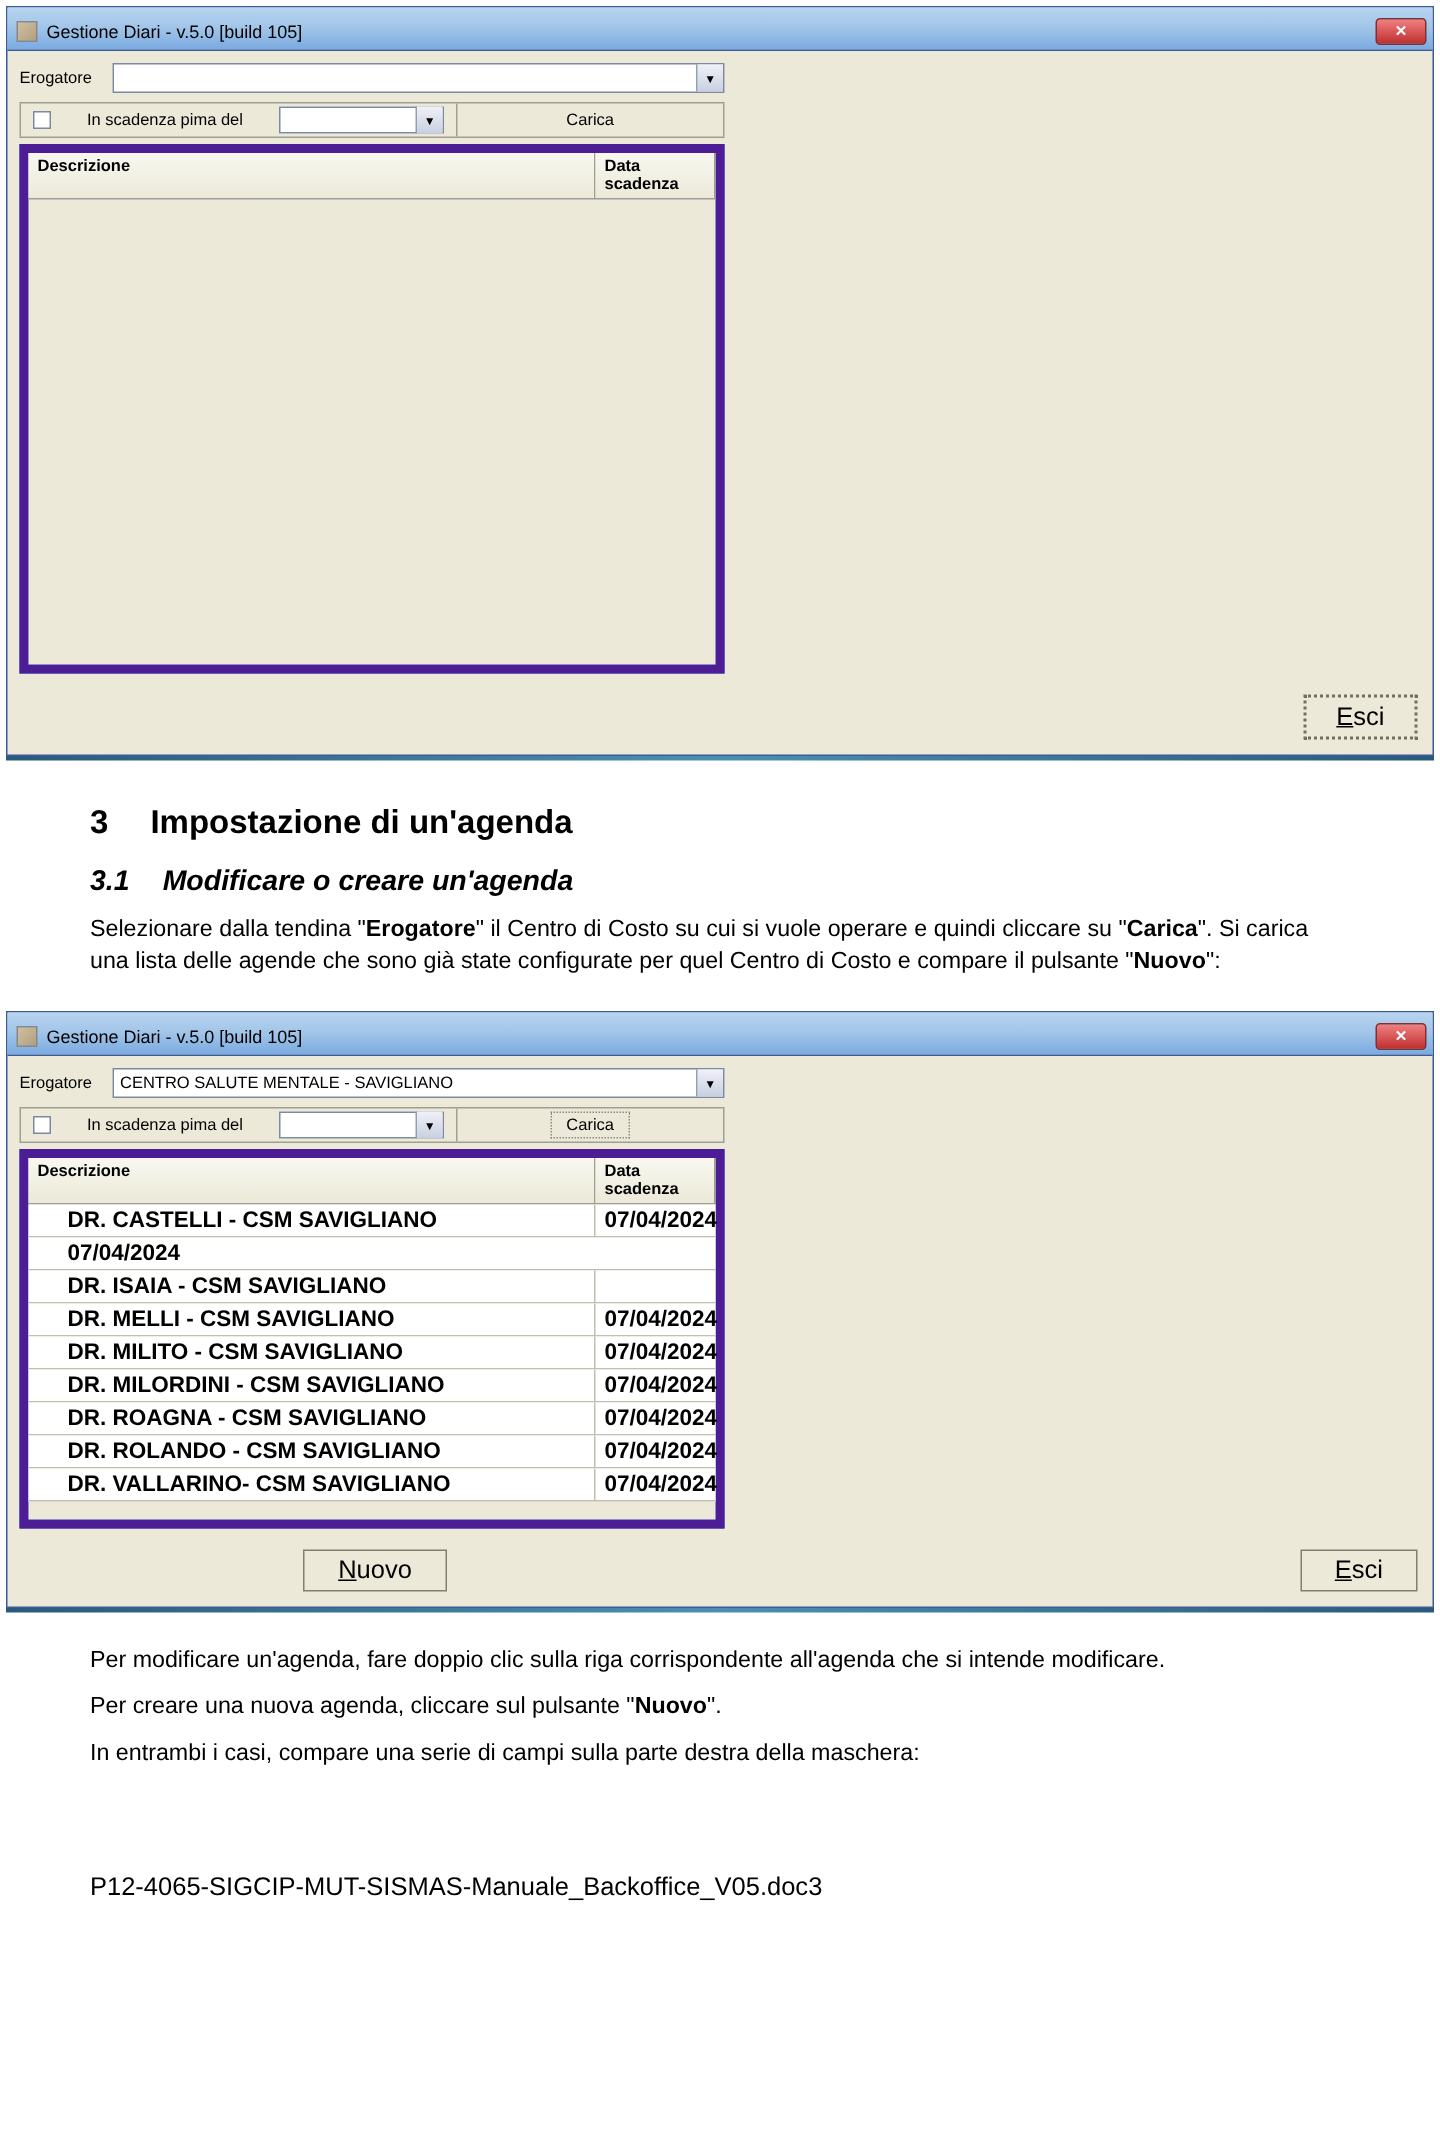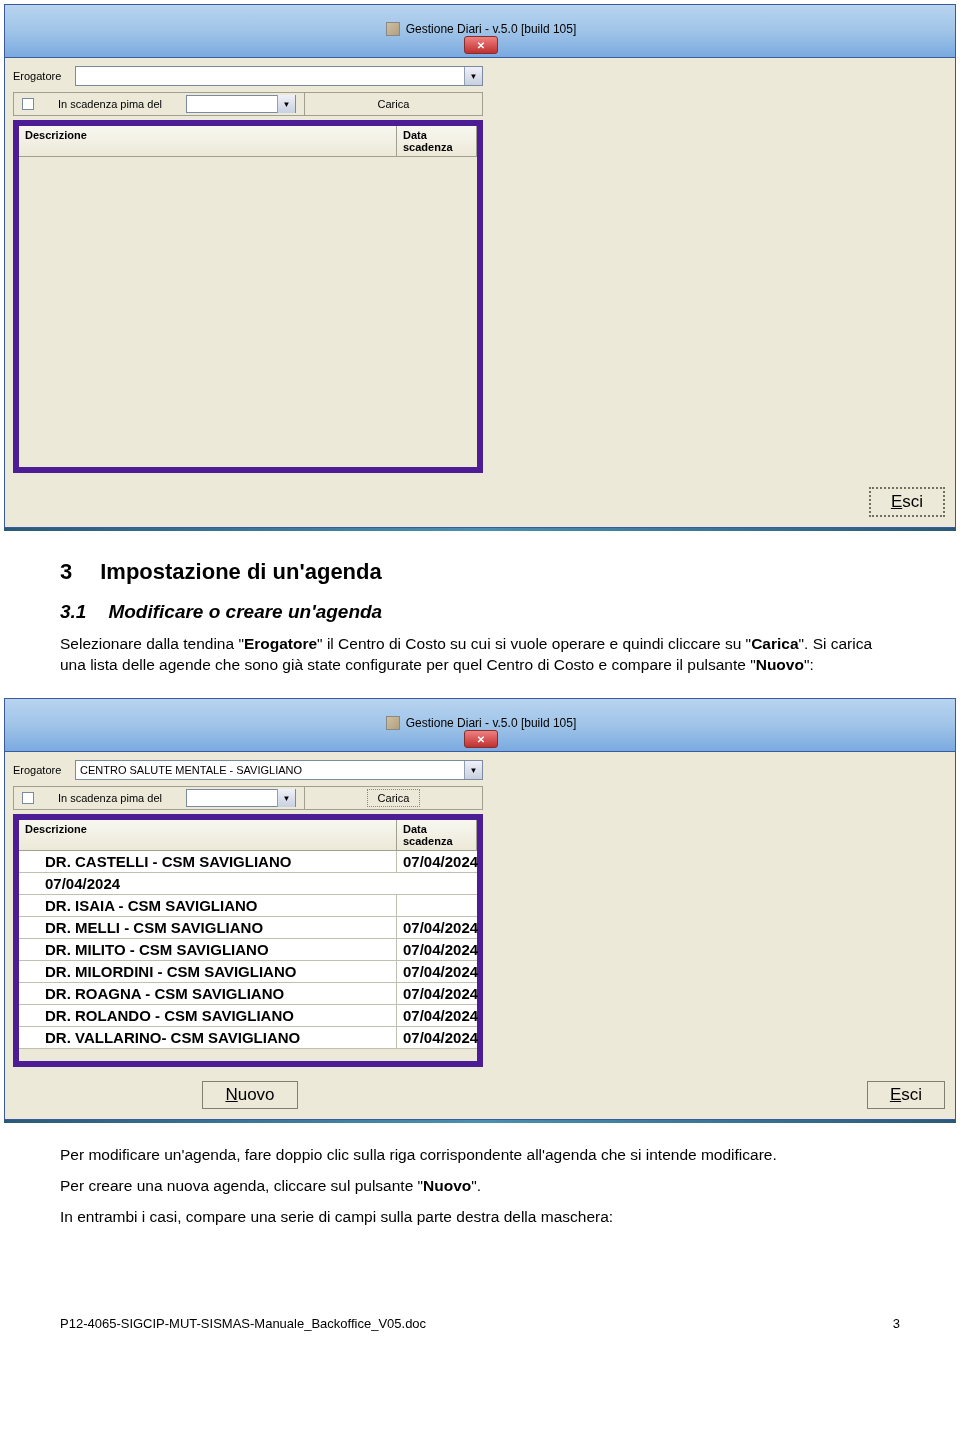--- a/index.html
+++ b/index.html
@@ -15,24 +15,23 @@
     border: 1px solid #3b5a9a;
     background: #ece9d8;
     margin: 4px 4px 0 4px;
   }
   .titlebar {
     display: flex;
     align-items: center;
     justify-content: space-between;
     background: linear-gradient(to bottom, #b8d4f0 0%, #a0c4e8 50%, #7aaae0 100%);
     border-bottom: 1px solid #3b5a9a;
-    padding: 17px 4px 3px 6px;
+    padding: 7px 4px 3px 6px;
     font-size: 12px;
     color: #000;
-    flex-direction: column;
   }
   .titlebar-left {
     display: flex;
     align-items: center;
     gap: 6px;
   }
   .app-icon {
     width: 14px; height: 14px;
     background: linear-gradient(135deg, #d0c0a0, #b0a080);
     border: 1px solid #888;
@@ -202,24 +201,23 @@
     font-size: 19px;
     font-style: italic;
     font-weight: bold;
     margin: 10px 0 10px 0;
     display: flex;
     gap: 22px;
   }
   .para { margin: 10px 0; }
   .page-footer {
     display: flex;
-    justify-content: space-between;
-    font-size: 13px;
+    font-size: 17px;
     padding: 0 60px;
-    margin-top: 70px;
+    margin-top: 50px;
   }
   .undertone {
     background: linear-gradient(to right, #2a5a7a 0%, #4a90b0 50%, #2a5a7a 100%);
     height: 3px;
     margin: 0 4px;
   }
 </style>
 </head>
 <body>
 

